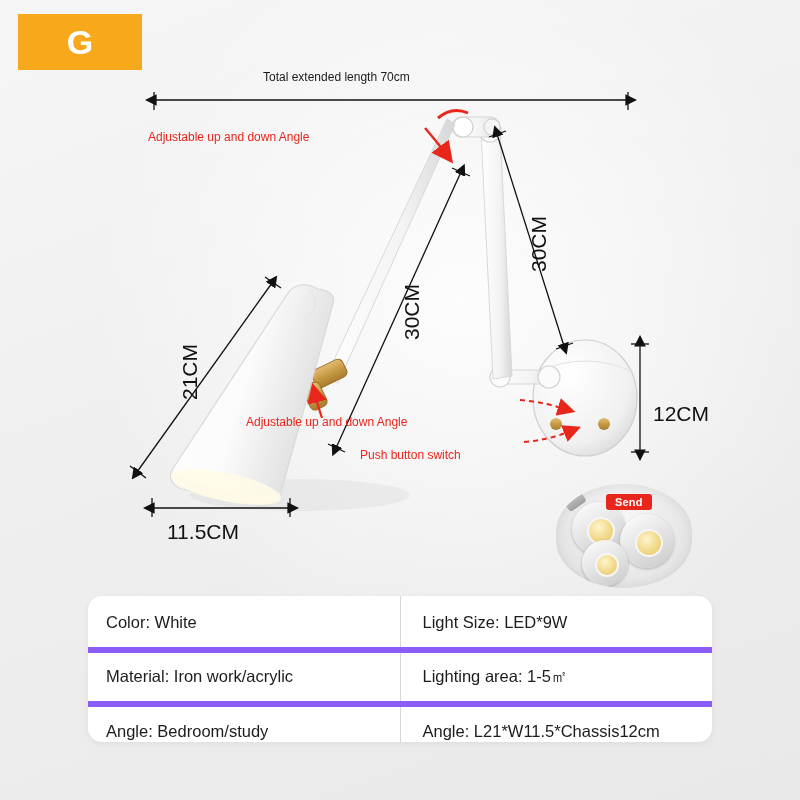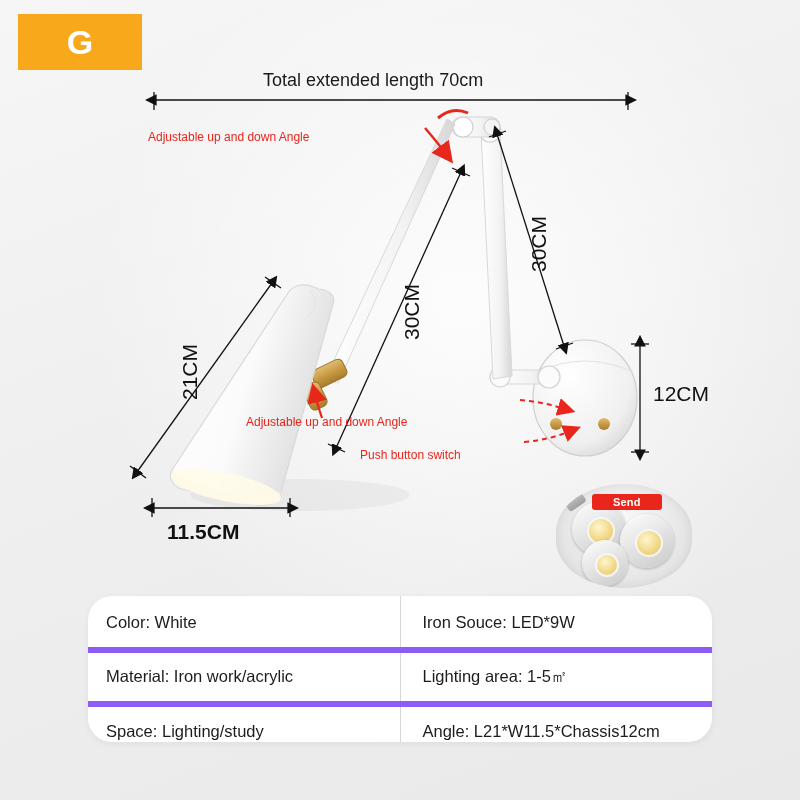--- a/index.html
+++ b/index.html
@@ -66,21 +66,21 @@
   .rot-90 { transform: rotate(-90deg); transform-origin: left top; }
 
   
   .spec-card {
     position: absolute;
     left: 88px;
     top: 596px;
     width: 624px;
     height: 146px;
     background: #ffffff;
-    border-radius: 24px;
+    border-radius: 14px;
     box-shadow: 0 2px 7px rgba(0,0,0,0.06);
     overflow: hidden;
   }
   .spec-table {
     width: 100%;
     height: 100%;
     border-collapse: collapse;
     table-layout: fixed;
   }
   .spec-table td {
@@ -124,27 +124,27 @@
     border: 2px solid #f6f6f6;
   }
   .bulb-base {
     position: absolute;
     width: 20px; height: 16px;
     background: linear-gradient(#cfcfcf,#9f9f9f);
     border-radius: 3px;
   }
   .send-tag {
     position: absolute;
-    left: 36px;
+    left: 50px;
     top: 10px;
     background: #e8261c;
     color: #fff;
     font-size: 11px;
     font-weight: bold;
-    padding: 2px 21px;
+    padding: 2px 9px;
     border-radius: 3px;
     letter-spacing: .2px;
   }
 
   svg.overlay {
     position: absolute;
     left: 0; top: 0;
     width: 800px;
     height: 800px;
     pointer-events: none;
@@ -287,64 +287,64 @@
     <g stroke="#e8261c" stroke-width="2.2" fill="none">
       <path d="M322 418 q-4 -12 -6 -20" marker-end="url(#redArrow)"></path>
     </g>
 
     <g stroke="#e8261c" stroke-width="2" fill="none" stroke-dasharray="5 4">
       <path d="M520 400 q22 2 42 8" marker-end="url(#redArrow)"></path>
       <path d="M524 442 q24 -2 44 -10" marker-end="url(#redArrow)"></path>
     </g>
   </svg>
 
-  <div class="lbl" style="left:263px; top:70px; font-size:18px;">Total extended length 70cm</div>
+  <div class="lbl" style="left:263px; top:70px; font-size:12px;">Total extended length 70cm</div>
 
   <div class="lbl red" style="left:148px; top:130px;">Adjustable up and down Angle</div>
 
   <div class="lbl red" style="left:246px; top:415px;">Adjustable up and down Angle</div>
 
   <div class="lbl red" style="left:360px; top:448px;">Push button switch</div>
 
   <div class="lbl dim rot-90" style="left:400px; top:340px;">30CM</div>
 
   <div class="lbl dim rot-90" style="left:527px; top:272px;">30CM</div>
 
   <div class="lbl dim rot-90" style="left:178px; top:400px;">21CM</div>
 
-  <div class="lbl dim" style="left:167px; top:520px;font-weight:bold;">11.5CM</div>
-
-  <div class="lbl dim" style="left:653px; top:382px;">12CM</div>
+  <div class="lbl dim" style="left:167px; top:520px;">11.5CM</div>
+
+  <div class="lbl dim" style="left:653px; top:402px;">12CM</div>
 
   <div class="bulb-inset">
     <div class="bulb-body" style="left:16px; top:18px;"></div>
     <div class="bulb-cob" style="left:31px; top:33px;"></div>
     <div class="bulb-base" style="left:8px; top:8px; transform:rotate(-35deg);"></div>
 
     <div class="bulb-body" style="left:64px; top:30px;"></div>
     <div class="bulb-cob" style="left:79px; top:45px;"></div>
 
     <div class="bulb-body" style="left:26px; top:56px; width:46px; height:46px;"></div>
     <div class="bulb-cob" style="left:39px; top:69px; width:20px; height:20px;"></div>
 
     <div class="send-tag">Send</div>
   </div>
 
   <div class="spec-card">
     <table class="spec-table">
       <tbody>
         <tr>
           <td>Color: White</td>
-          <td class="col2">Iron Souce: LED*9W</td>
+          <td class="col2">Light Size: LED*9W</td>
         </tr>
         <tr>
           <td>Material: Iron work/acrylic</td>
           <td class="col2">Lighting area: 1-5㎡</td>
         </tr>
         <tr>
-          <td>Space: Lighting/study</td>
+          <td>Angle: Bedroom/study</td>
           <td class="col2">Angle: L21*W11.5*Chassis12cm</td>
         </tr>
       </tbody>
     </table>
   </div>
 
 </div>
 
 </body></html>

